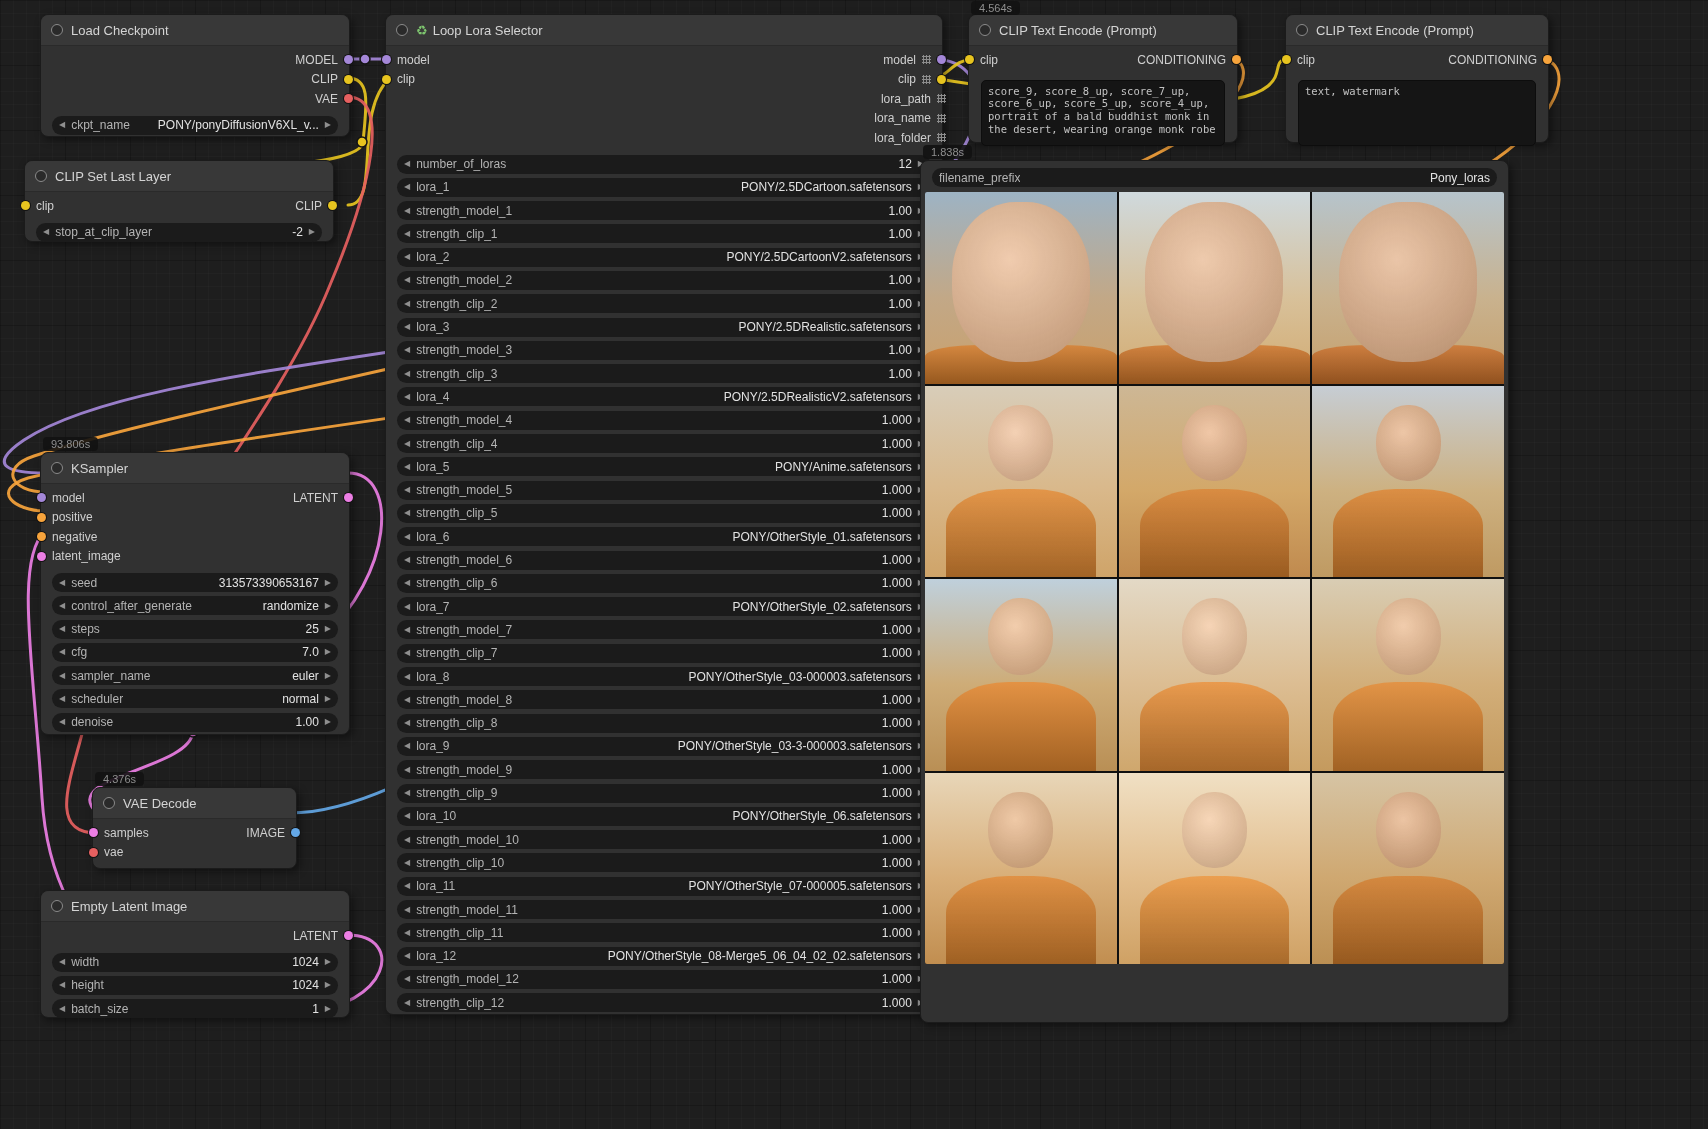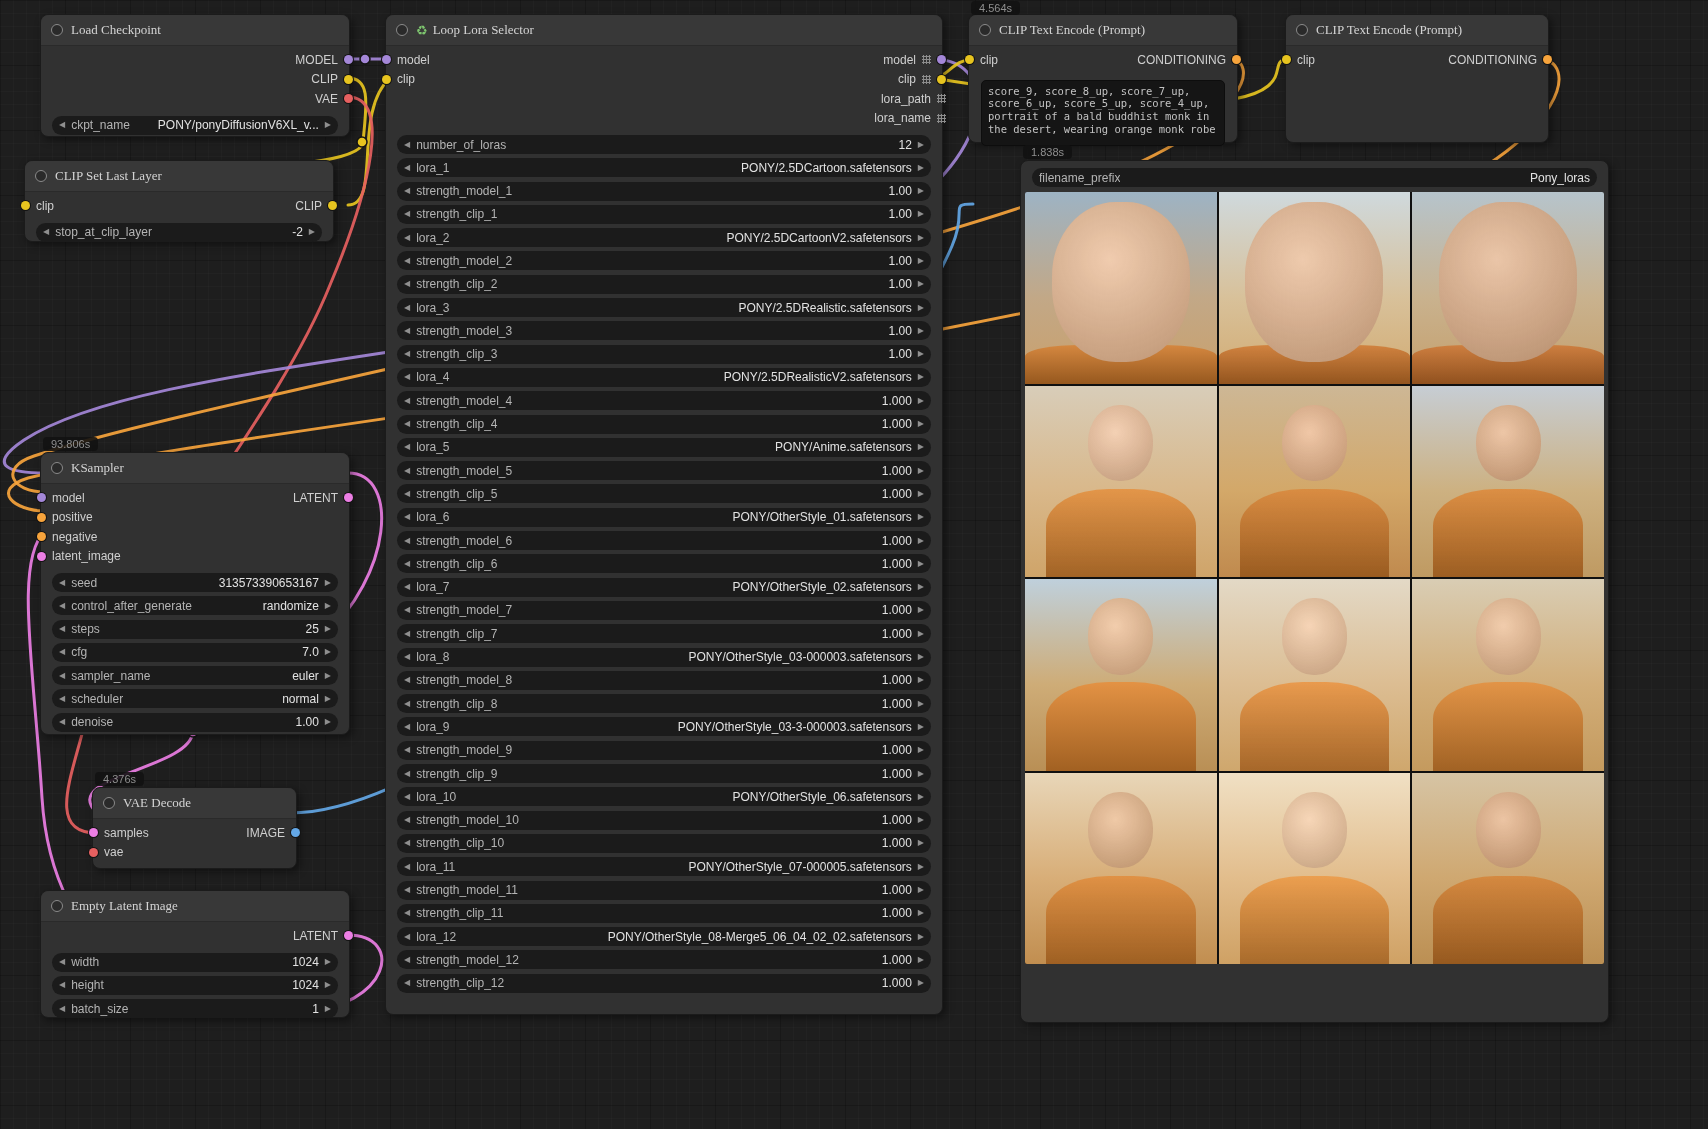--- a/index.html
+++ b/index.html
@@ -10,21 +10,21 @@
       linear-gradient(90deg, rgba(0,0,0,0.30) 1px, transparent 1px),
       linear-gradient(rgba(255,255,255,0.020) 1px, transparent 1px),
       linear-gradient(90deg, rgba(255,255,255,0.020) 1px, transparent 1px);
     background-size:65px 65px,65px 65px,13px 13px,13px 13px;}
   #wires{position:absolute;left:0;top:0;z-index:0;pointer-events:none;}
   .node{position:absolute;z-index:1;background:#313131;border:1px solid #1b1b1b;border-radius:8px;
     box-shadow:3px 3px 9px rgba(0,0,0,0.45);}
   .node-header{height:30px;display:flex;align-items:center;gap:8px;padding:0 10px;
     background:#383838;border-radius:8px 8px 0 0;border-bottom:1px solid #2a2a2a;}
   .collapse-dot{width:10px;height:10px;border-radius:50%;background:#2a2a2a;border:1.5px solid #8a8a8a;flex:0 0 auto;}
-  .node-title{color:#d4d4d4;font-size:13px;white-space:nowrap;overflow:hidden;text-overflow:ellipsis;font-family:Liberation Serif, serif;}
+  .node-title{color:#d4d4d4;font-size:13px;white-space:nowrap;overflow:hidden;text-overflow:ellipsis;}
   .title-icon{color:#7ec66f;font-size:13px;margin-right:-3px;}
   .time-badge{position:absolute;top:-16px;left:2px;background:rgba(18,18,18,0.9);color:#8f8f8f;
     font-size:11px;padding:1px 8px;border-radius:4px;white-space:nowrap;}
   .slots{padding-top:4px;}
   .slot-row{height:19.5px;display:flex;align-items:center;justify-content:flex-end;padding:0 1px;}
   .slot{display:flex;align-items:center;gap:6px;min-width:0;}
   .slot.in{margin-left:-5px;}
   .slot.out{flex-direction:row-reverse;margin-right:-5px;margin-left:auto;}
   .dot{width:9px;height:9px;border-radius:50%;box-shadow:0 0 0 1px #141414;flex:0 0 auto;}
   .slot-label{color:#cfcfcf;font-size:12px;white-space:nowrap;}
@@ -330,20 +330,27 @@
             <span class="slot-label">lora_path</span>
           </div>
         </div>
         <div class="slot-row">
           <div class="slot in"></div>
           <div class="slot out">
             <span class="grid-icon"></span>
             <span class="slot-label">lora_name</span>
           </div>
         </div>
+        <div class="slot-row">
+          <div class="slot in"></div>
+          <div class="slot out">
+            <span class="grid-icon"></span>
+            <span class="slot-label">lora_folder</span>
+          </div>
+        </div>
       </div>
     <div class="widgets">
         <div class="widget">
           <span class="warrow">◀</span>
           <span class="wlabel">number_of_loras</span>
           <span class="wspacer"></span>
           <span class="wvalue">12</span>
           <span class="warrow">▶</span>
         </div>
         <div class="widget">
@@ -632,23 +639,24 @@
           <div class="slot in">
             <span class="dot" style="background: rgb(231, 196, 31);"></span>
             <span class="slot-label">clip</span>
           </div>
           <div class="slot out">
             <span class="dot" style="background: rgb(247, 164, 60);"></span>
             <span class="slot-label">CONDITIONING</span>
           </div>
         </div>
       </div>
-  </div>
-
-  <div class="node" style="left:1020px;top:160px;width:587px;height:861px">
+    <div class="textbox">text, watermark</div>
+  </div>
+
+  <div class="node" style="left:920px;top:160px;width:587px;height:861px">
     <div class="time-badge">1.838s</div>
     <div class="widgets">
         <div class="widget">
           <span class="wlabel">filename_prefix</span>
           <span class="wspacer"></span>
           <span class="wvalue">Pony_loras</span>
         </div>
       </div>
     <div class="preview-grid">
         <div class="pcell closeup" style="background: linear-gradient(rgb(157, 179, 196) 0%, rgb(194, 168, 135) 55%, rgb(202, 160, 107) 100%);">

